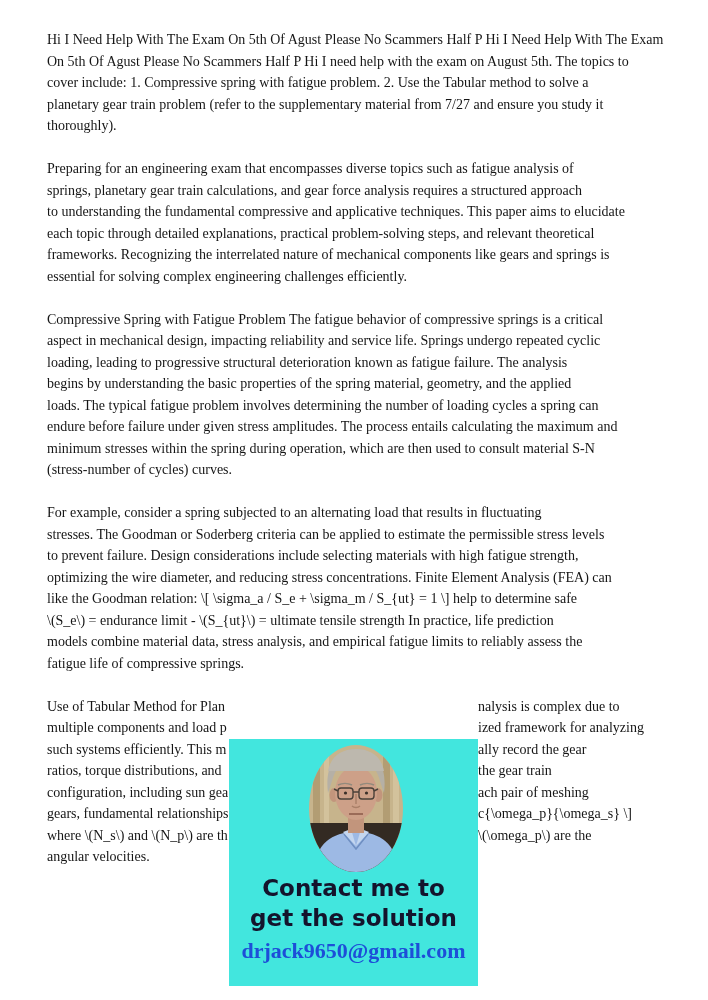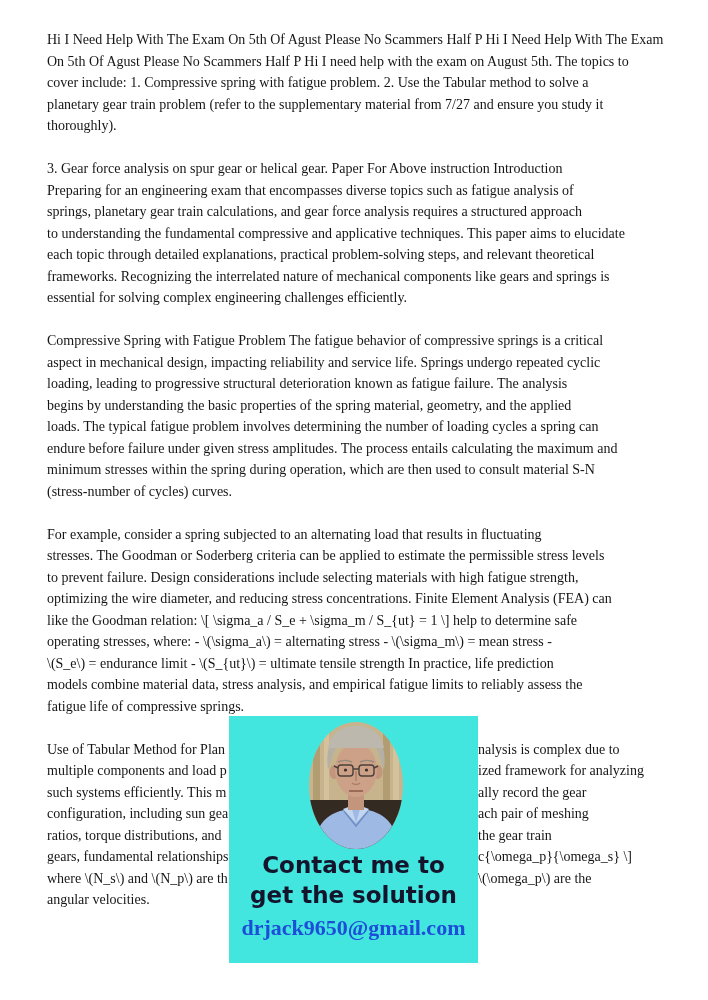--- a/index.html
+++ b/index.html
@@ -8,21 +8,21 @@
     overflow:hidden;font-family:"Liberation Serif",serif;
   }
   #doc{
     position:absolute;left:47px;top:29px;width:644px;
     font-size:14px;line-height:21.5px;color:#151515;
   }
   .para{margin:0 0 21.5px 0;}
   .ln{height:21.5px;white-space:nowrap;position:relative;}
   .frag-right{position:absolute;left:431px;top:0;}
   #promo-card{
-    position:absolute;left:229px;top:716px;width:249px;height:247px;
+    position:absolute;left:229px;top:739px;width:249px;height:247px;
     background:#42e6de;z-index:5;
   }
   .photo{position:absolute;left:80px;top:6px;width:94px;height:127px;}
   .photo svg{display:block;width:100%;height:100%;}
   .card-heading{
     position:absolute;top:134px;left:0;right:0;text-align:center;
     font-family:"DejaVu Sans","Liberation Sans",sans-serif;
     font-weight:700;font-size:23px;line-height:30px;color:#14142c;
   }
   .card-email{
@@ -36,21 +36,20 @@
 
 <div id="doc" style="color: rgb(21, 21, 21);">
     <div class="para">
       <div class="ln">Hi I Need Help With The Exam On 5th Of Agust Please No Scammers Half P Hi I Need Help With The Exam</div>
       <div class="ln">On 5th Of Agust Please No Scammers Half P Hi I need help with the exam on August 5th. The topics to</div>
       <div class="ln">cover include: 1. Compressive spring with fatigue problem. 2. Use the Tabular method to solve a</div>
       <div class="ln">planetary gear train problem (refer to the supplementary material from 7/27 and ensure you study it</div>
       <div class="ln">thoroughly).</div>
     </div>
     <div class="para">
-      <div class="ln">3. Gear force analysis on spur gear or helical gear. Paper For Above instruction Introduction</div>
       <div class="ln">Preparing for an engineering exam that encompasses diverse topics such as fatigue analysis of</div>
       <div class="ln">springs, planetary gear train calculations, and gear force analysis requires a structured approach</div>
       <div class="ln">to understanding the fundamental compressive and applicative techniques. This paper aims to elucidate</div>
       <div class="ln">each topic through detailed explanations, practical problem-solving steps, and relevant theoretical</div>
       <div class="ln">frameworks. Recognizing the interrelated nature of mechanical components like gears and springs is</div>
       <div class="ln">essential for solving complex engineering challenges efficiently.</div>
     </div>
     <div class="para">
       <div class="ln">Compressive Spring with Fatigue Problem The fatigue behavior of compressive springs is a critical</div>
       <div class="ln">aspect in mechanical design, impacting reliability and service life. Springs undergo repeated cyclic</div>
@@ -60,31 +59,30 @@
       <div class="ln">endure before failure under given stress amplitudes. The process entails calculating the maximum and</div>
       <div class="ln">minimum stresses within the spring during operation, which are then used to consult material S-N</div>
       <div class="ln">(stress-number of cycles) curves.</div>
     </div>
     <div class="para">
       <div class="ln">For example, consider a spring subjected to an alternating load that results in fluctuating</div>
       <div class="ln">stresses. The Goodman or Soderberg criteria can be applied to estimate the permissible stress levels</div>
       <div class="ln">to prevent failure. Design considerations include selecting materials with high fatigue strength,</div>
       <div class="ln">optimizing the wire diameter, and reducing stress concentrations. Finite Element Analysis (FEA) can</div>
       <div class="ln">like the Goodman relation: \[ \sigma_a / S_e + \sigma_m / S_{ut} = 1 \] help to determine safe</div>
-      <div class="ln">operating stresses, where: - \(\sigma_a\) = alternating stress - \(\sigma_m\) = mean stress -</div>
       <div class="ln">\(S_e\) = endurance limit - \(S_{ut}\) = ultimate tensile strength In practice, life prediction</div>
       <div class="ln">models combine material data, stress analysis, and empirical fatigue limits to reliably assess the</div>
       <div class="ln">fatigue life of compressive springs.</div>
     </div>
     <div class="para">
       <div class="ln"><span class="frag-left">Use of Tabular Method for Plan</span><span class="frag-right">nalysis is complex due to</span></div>
       <div class="ln"><span class="frag-left">multiple components and load p</span><span class="frag-right">ized framework for analyzing</span></div>
       <div class="ln"><span class="frag-left">such systems efficiently. This m</span><span class="frag-right">ally record the gear</span></div>
+      <div class="ln"><span class="frag-left">ratios, torque distributions, and</span><span class="frag-right">the gear train</span></div>
       <div class="ln"><span class="frag-left">configuration, including sun gea</span><span class="frag-right">ach pair of meshing</span></div>
-      <div class="ln"><span class="frag-left">ratios, torque distributions, and</span><span class="frag-right">the gear train</span></div>
       <div class="ln"><span class="frag-left">gears, fundamental relationships</span><span class="frag-right">c{\omega_p}{\omega_s} \]</span></div>
       <div class="ln"><span class="frag-left">where \(N_s\) and \(N_p\) are th</span><span class="frag-right">\(\omega_p\) are the</span></div>
       <div class="ln"><span class="frag-left">angular velocities.</span></div>
     </div>
   </div>
 
 <div id="promo-card" style="background: rgb(66, 230, 222);">
   <div class="photo">
     <svg viewBox="0 0 94 127" xmlns="http://www.w3.org/2000/svg">
       <defs>

